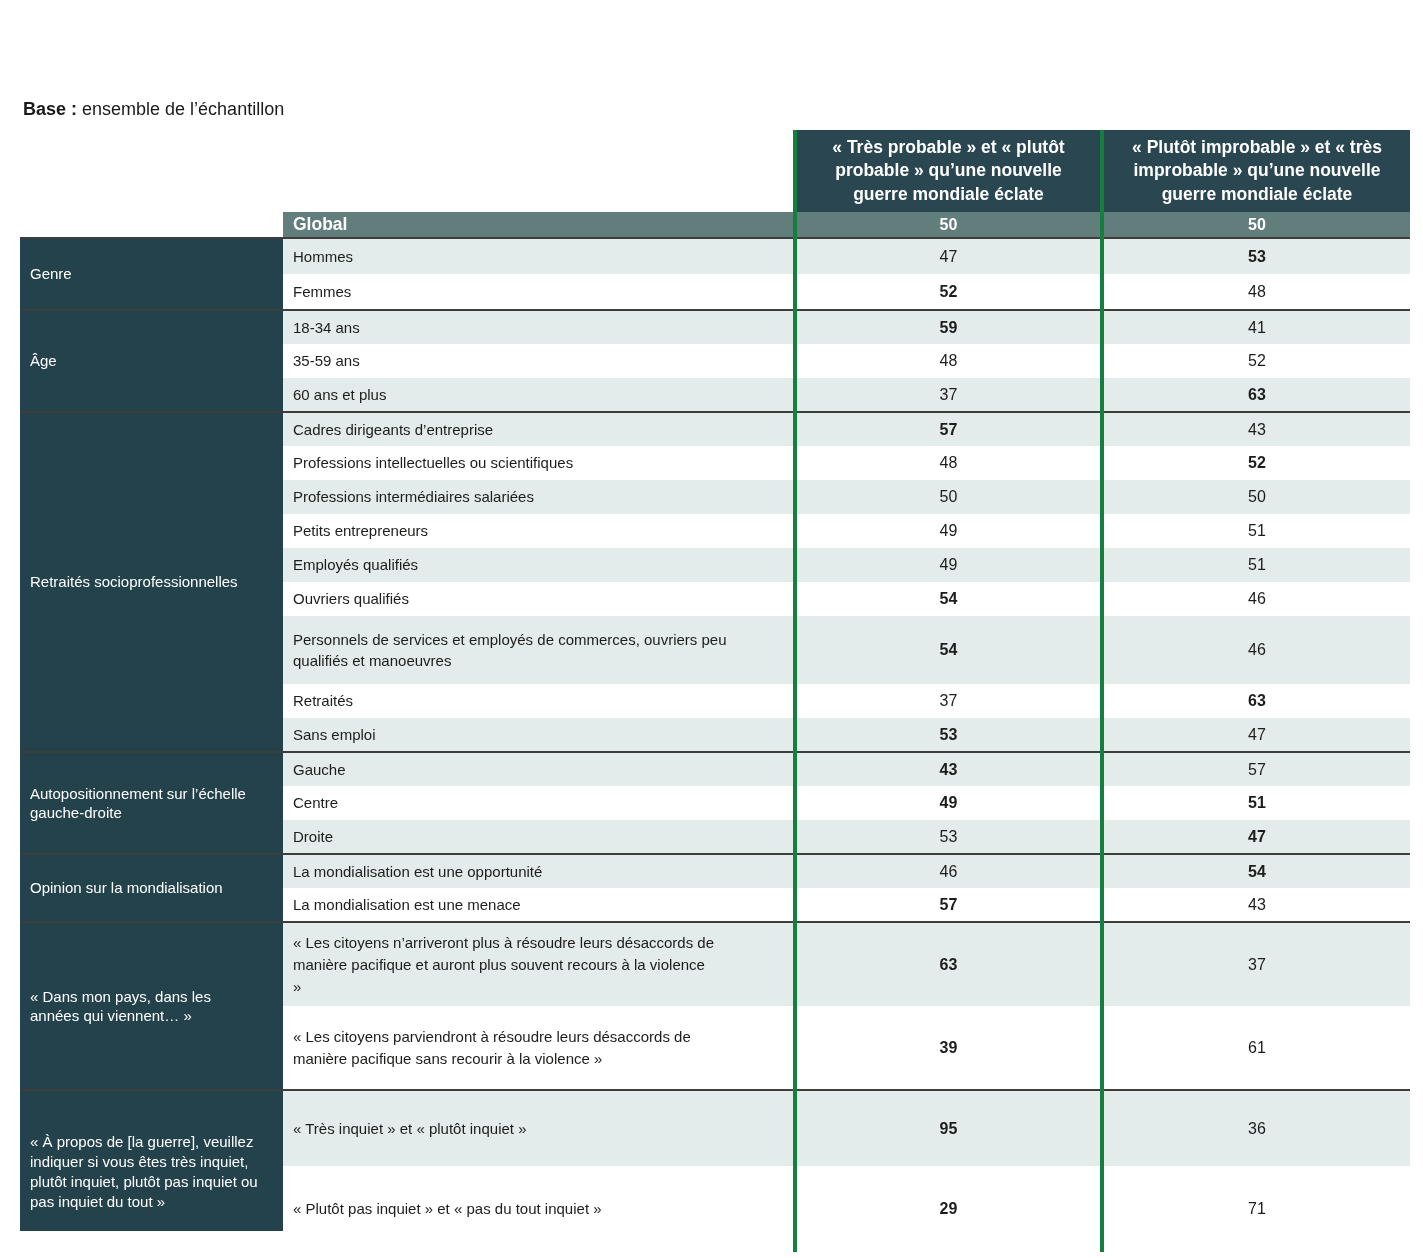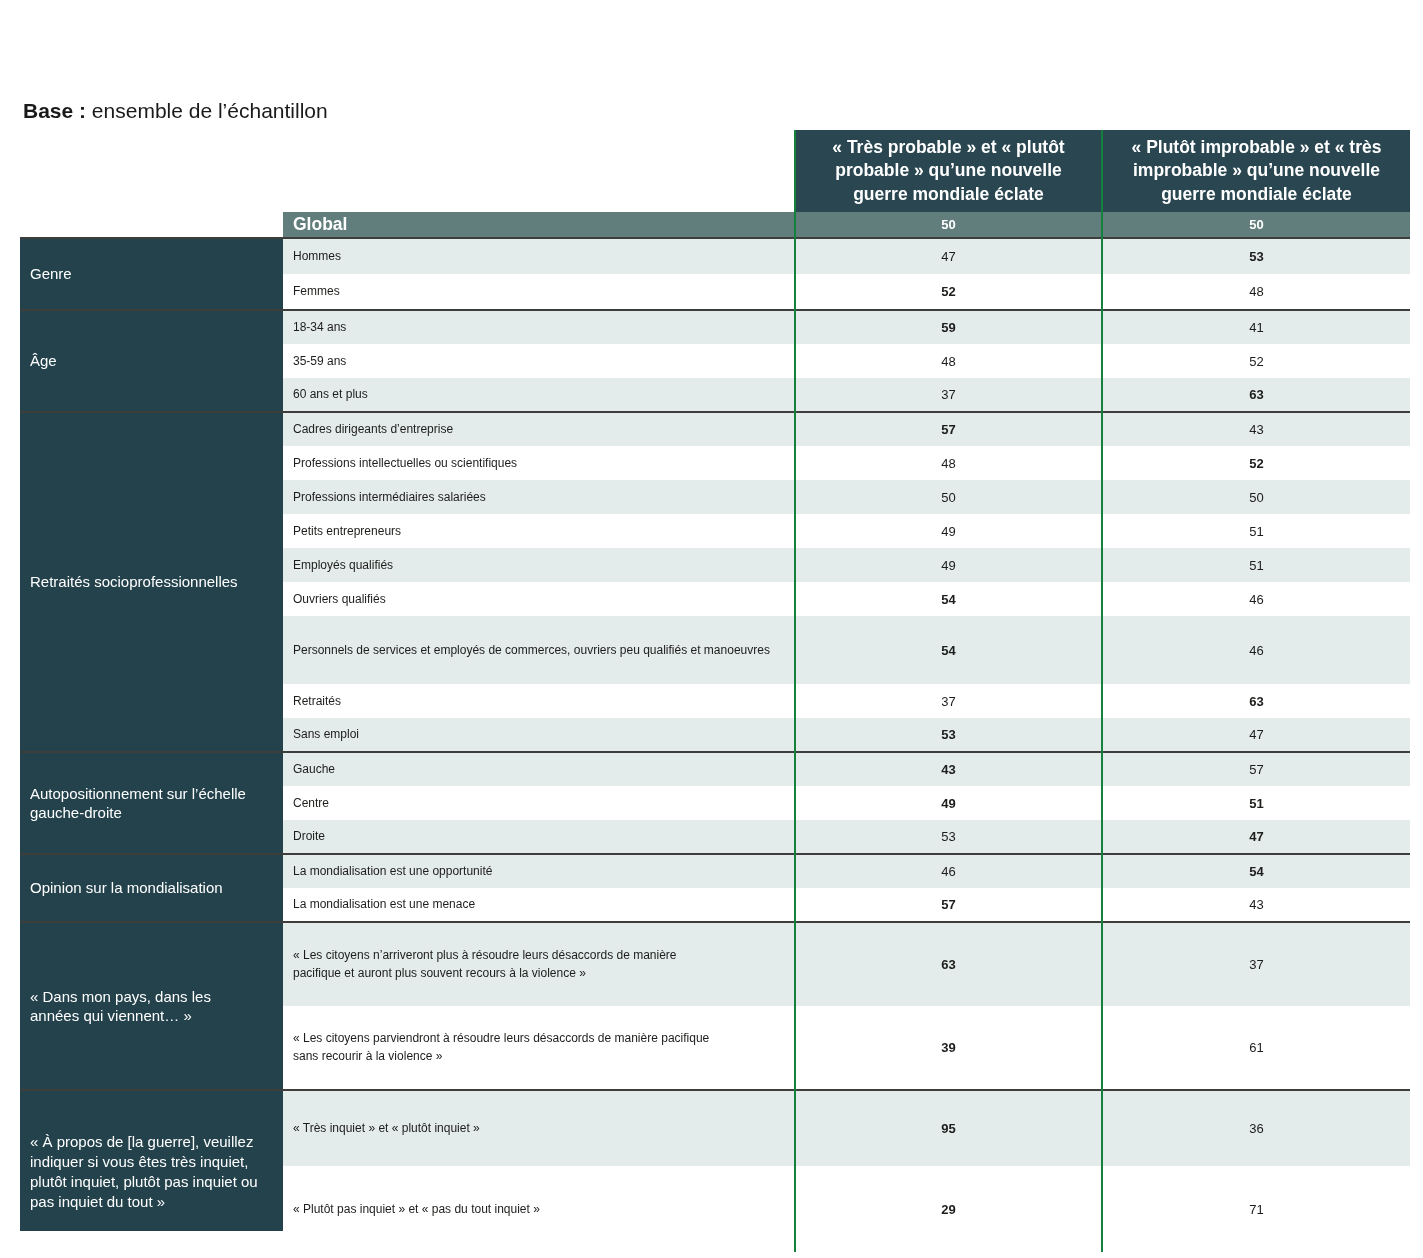--- a/index.html
+++ b/index.html
@@ -1,49 +1,49 @@
 <!DOCTYPE html>
 <html lang="fr"><head>
 <meta charset="utf-8">
 <style>
   html,body{margin:0;padding:0;background:#fff;}
   body{font-family:"Liberation Sans","DejaVu Sans",sans-serif;color:#1d1d1b;}
   .page{position:relative;width:1423px;height:1258px;overflow:hidden;background:#ffffff;}
 
   .title{position:absolute;left:23px;top:6px;width:1388px;font-size:21.5px;font-weight:700;line-height:1.42;color:#1a1a1a;}
-  .base{position:absolute;left:23px;top:99px;font-size:21px;color:#1a1a1a;}
+  .base{position:absolute;left:23px;top:99px;font-size:18px;color:#1a1a1a;}
   .base .b{font-weight:700;}
 
   table.results{position:absolute;left:20px;top:130px;width:1390px;border-collapse:collapse;table-layout:fixed;}
   td{padding:0;}
 
   
   .hdr{background:#2a4751;color:#ffffff;font-weight:700;font-size:17.5px;line-height:1.34;text-align:center;vertical-align:middle;padding:6px 14px;}
   .ghost{background:#ffffff;}
 
   
   tr.global{background:#617e7d;}
   tr.global .glabel{color:#ffffff;font-weight:700;font-size:17.5px;padding:2px 10px;vertical-align:middle;}
   tr.global .val{color:#ffffff;font-weight:700;}
 
   
   .grp{background:#24424c;color:#ffffff;font-weight:400;font-size:15px;line-height:1.32;padding:6px 12px 6px 10px;vertical-align:middle;}
   .grp.pr{padding-right:62px;}
   .grp-cut{background:linear-gradient(#24424c 0 140px,#ffffff 140px);}
 
   
-  .lbl{font-size:12px;line-height:1.45;padding:5px 14px 5px 10px;vertical-align:middle;}
+  .lbl{font-size:15px;line-height:1.45;padding:5px 14px 5px 10px;vertical-align:middle;}
   .lbl.narrow{padding-right:78px;}
-  .val{font-size:13px;text-align:center;vertical-align:middle;}
+  .val{font-size:16px;text-align:center;vertical-align:middle;}
   .bold{font-weight:700;}
   tr.alt .lbl,tr.alt .val{background:#e3ebeb;}
   tr.wht .lbl,tr.wht .val{background:#ffffff;}
 
   
-  .v1,.v2{border-left:2px solid #15803d;}
+  .v1,.v2{border-left:4px solid #15803d;}
   tr.sec>td{border-top:2px solid #3d3d3c;}
 
   
   tr.h-hdr{height:81px;} tr.h-glob{height:20px;}
   tr.h36{height:36px;} tr.h34{height:34px;} tr.h68{height:68px;margin-top:46px;}
   tr.h84{height:84px;} tr.h76{height:76px;} tr.h86{height:86px;}
 </style>
 </head>
 <body>
 

